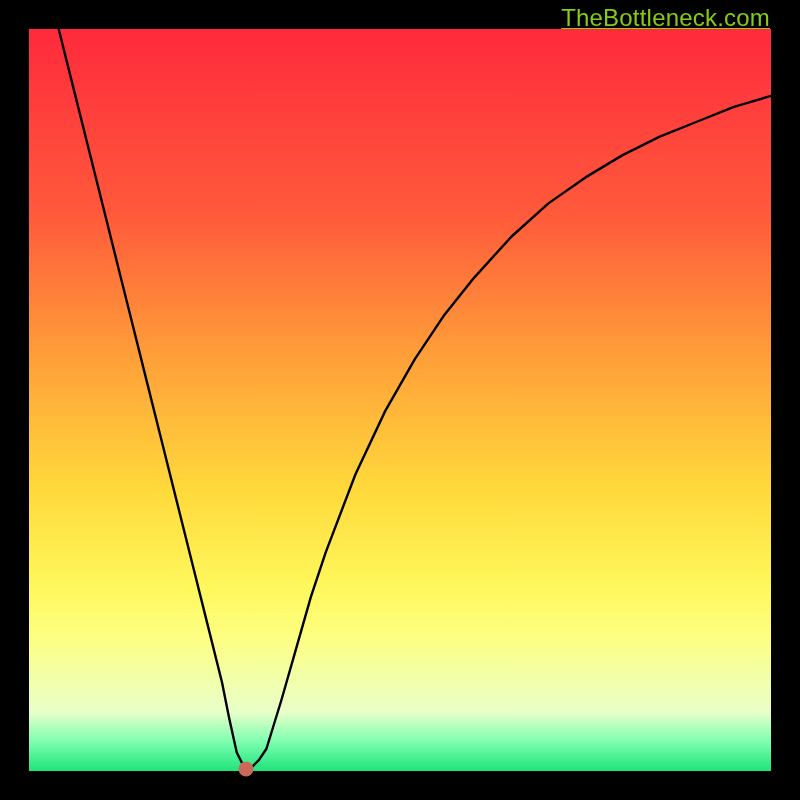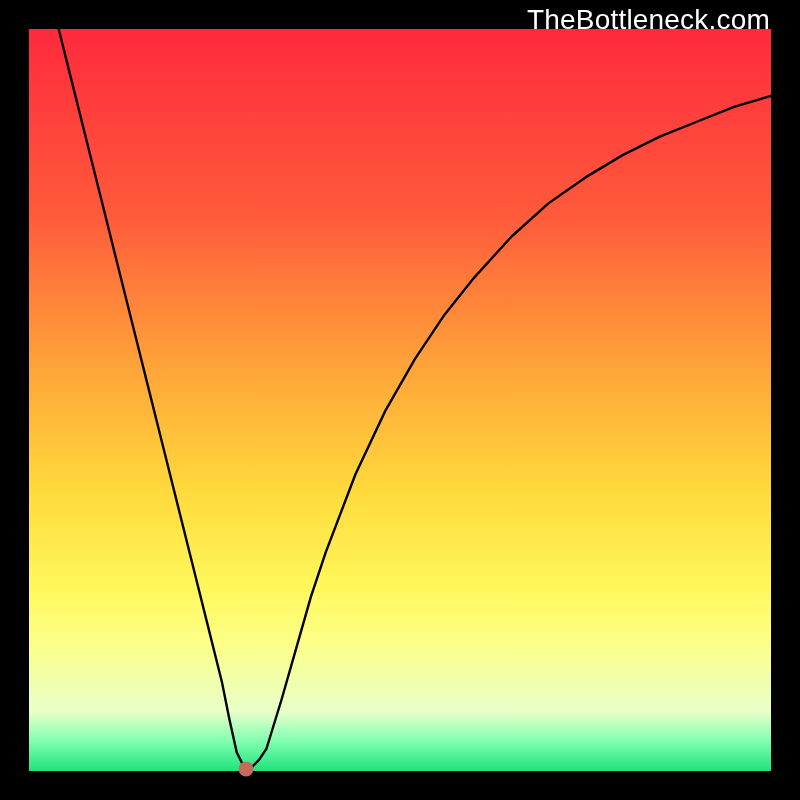--- a/index.html
+++ b/index.html
@@ -31,24 +31,25 @@
       #fdff82 82%,
       #e9ffc9 92%,
       #7fffb0 96%,
       #1fe37b 100%
     );
   }
   .attribution {
     position: absolute;
     top: 4px;
     right: 30px;
-    color: #ffffff;
-    font-size: 28px;
+    color: #84cc16;
+    font-size: 24px;
     font-weight: 400;
     letter-spacing: 0.2px;
+    text-decoration: underline;
   }
   svg.curve {
     position: absolute;
     left: 0;
     top: 0;
     width: 742px;
     height: 742px;
     overflow: visible;
   }
   .marker {

